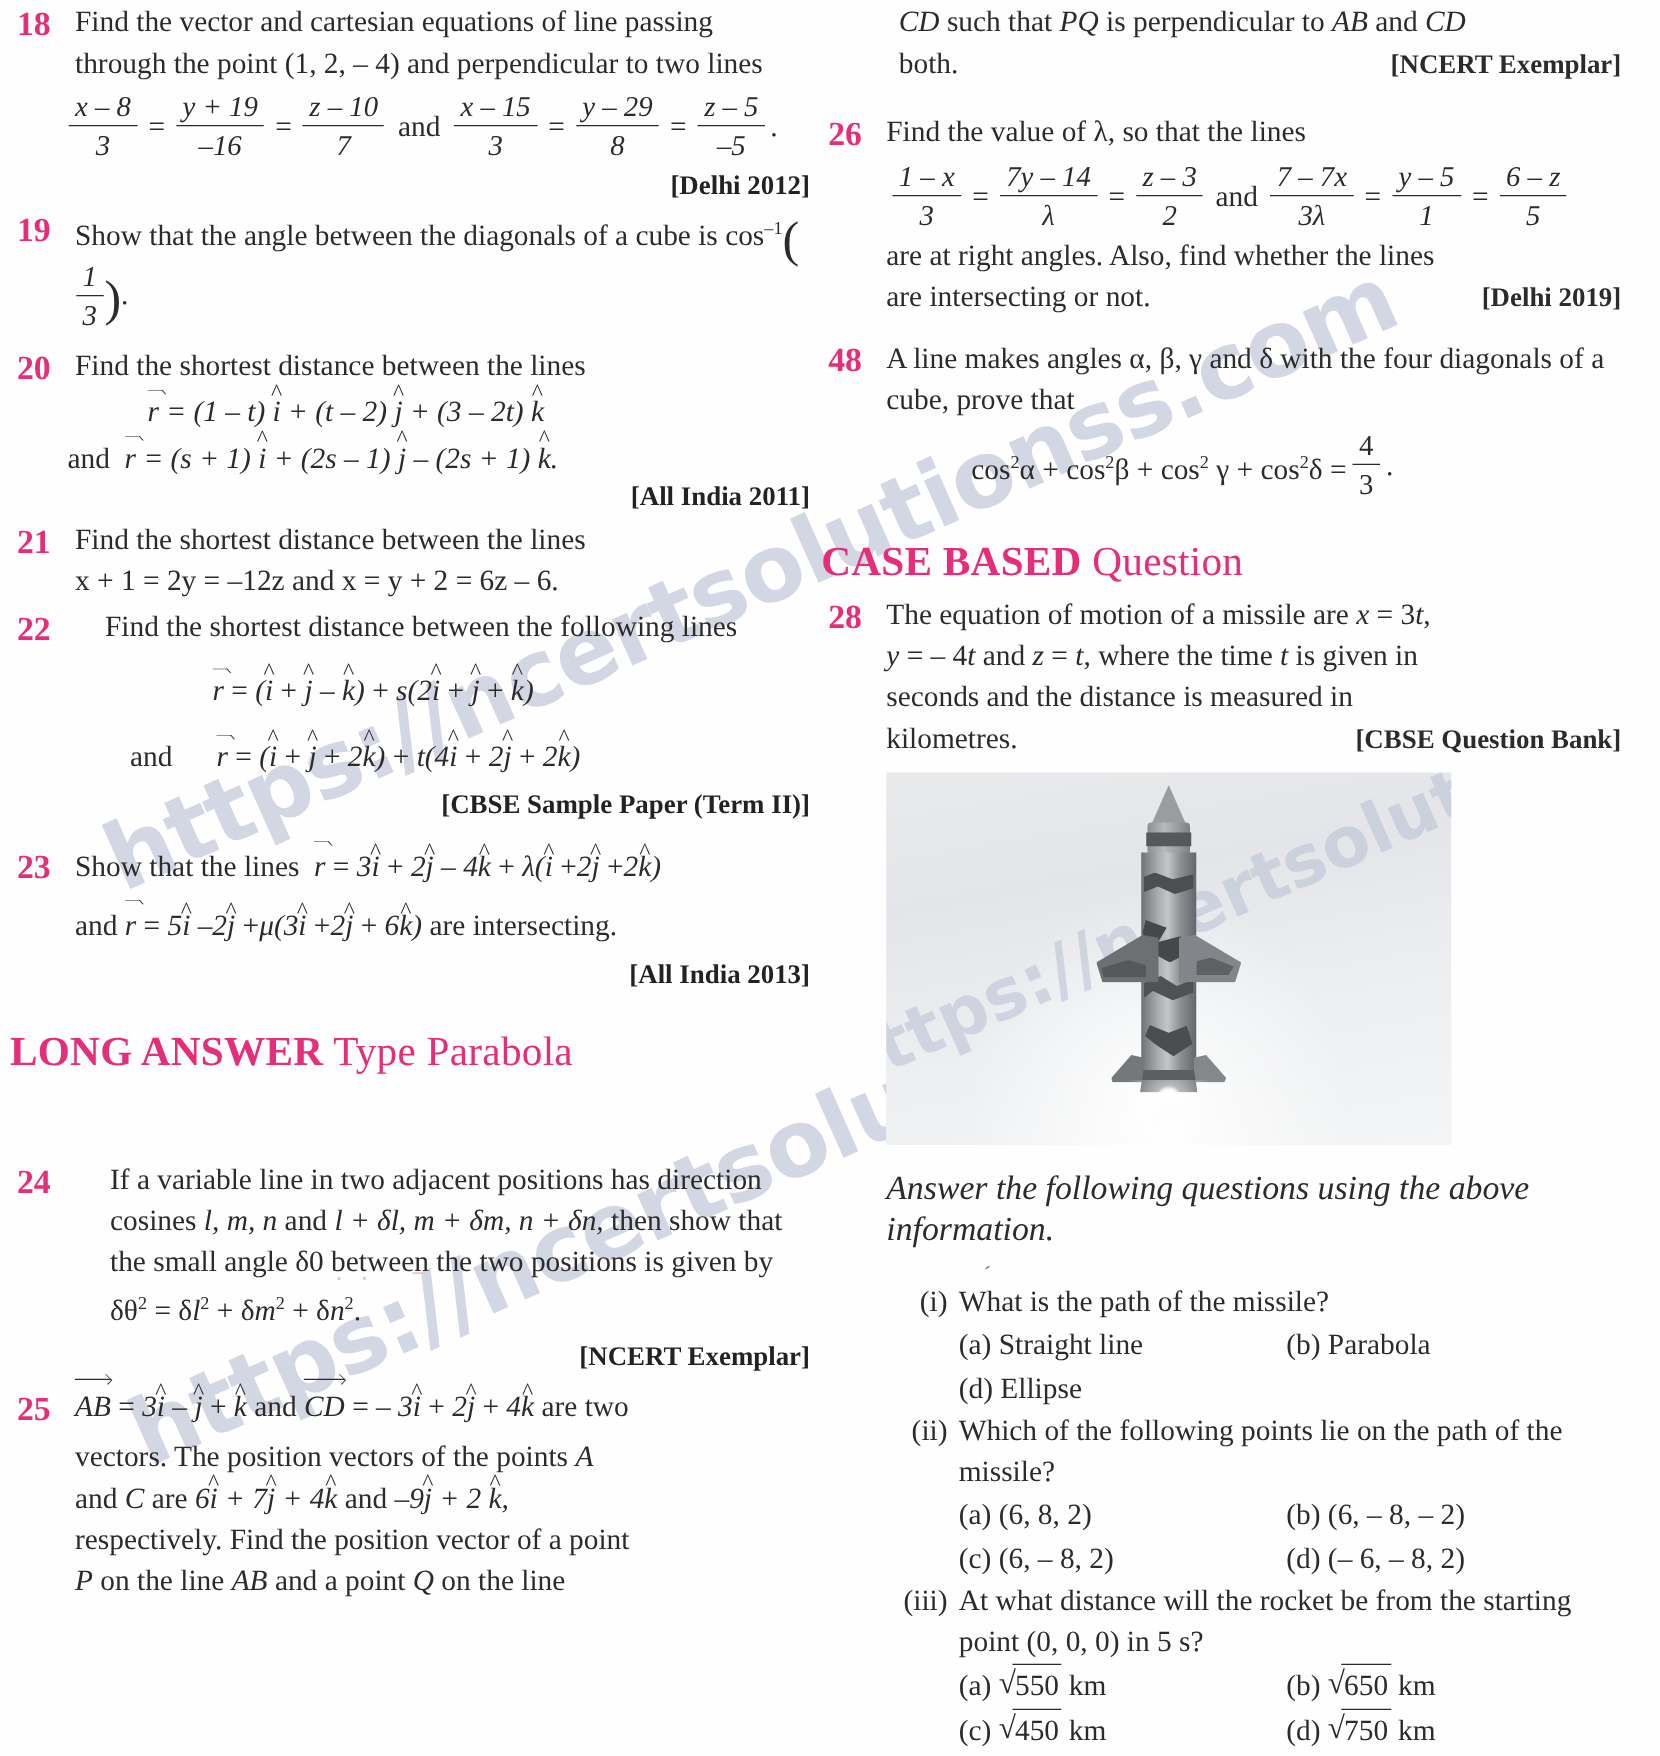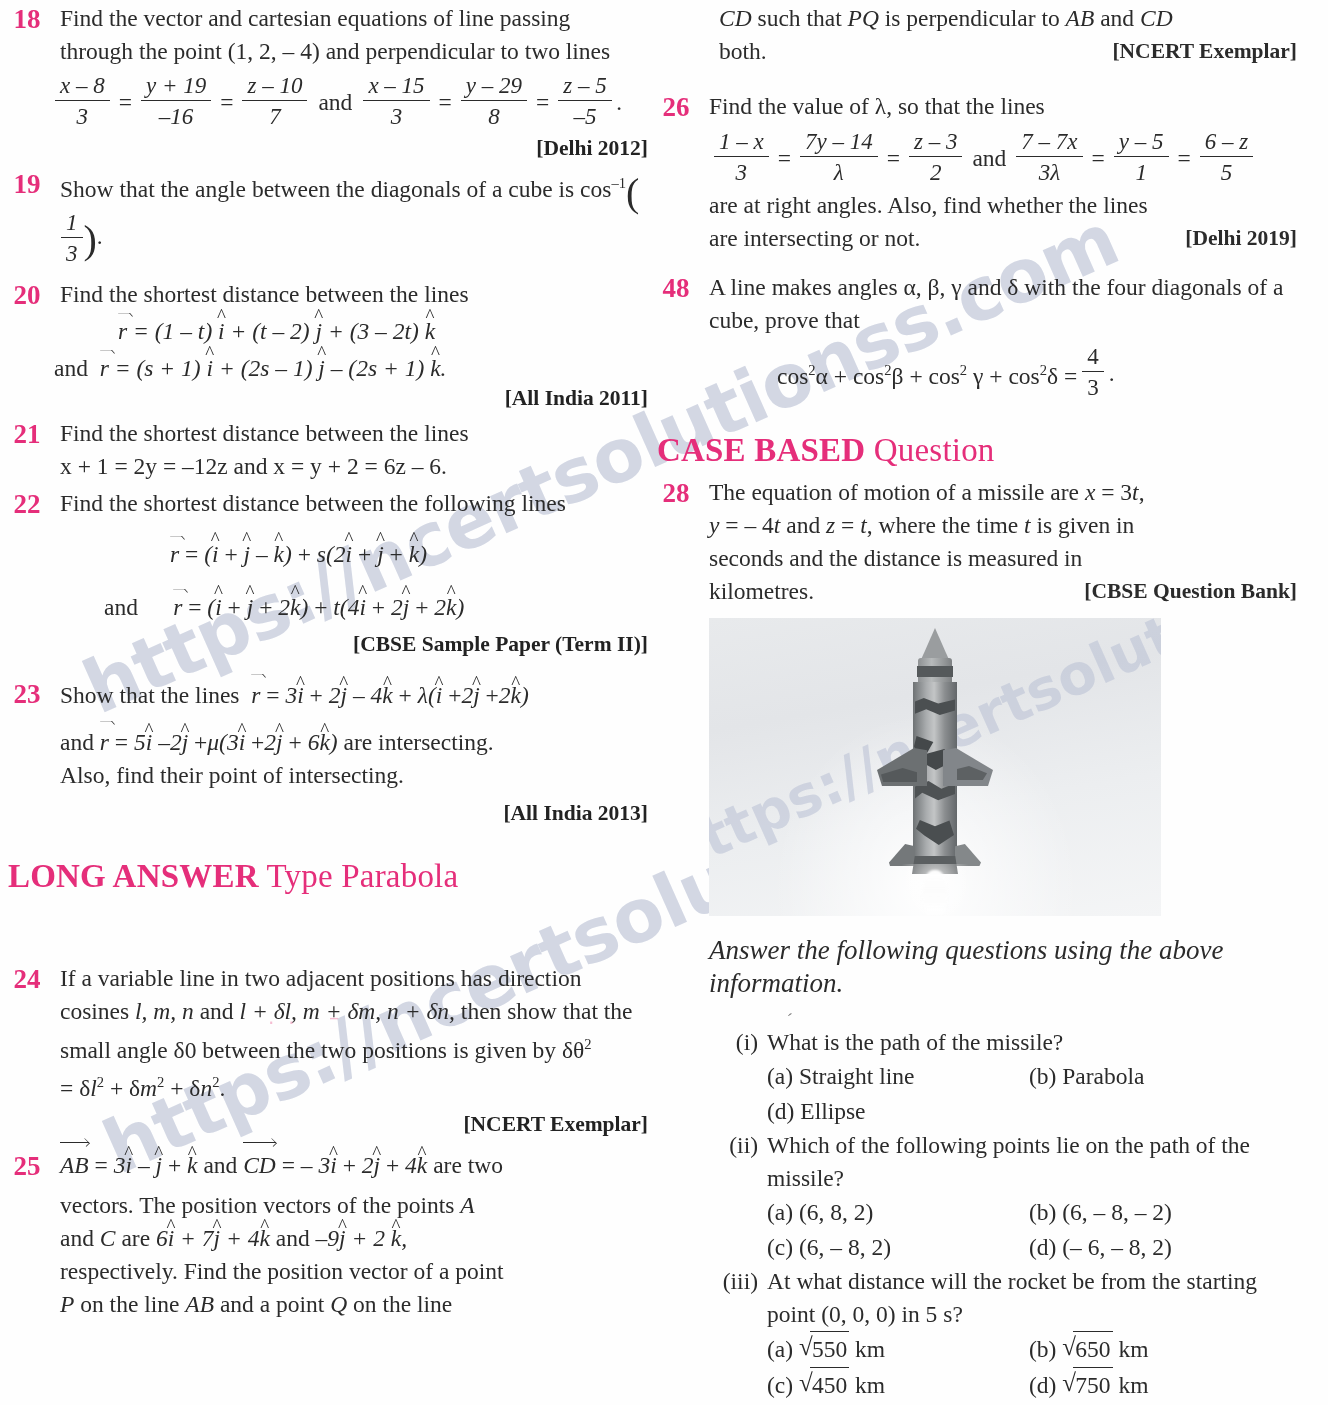--- a/index.html
+++ b/index.html
@@ -453,21 +453,21 @@
     <div class="src">[All India 2011]</div>
 
     <div class="q" style="margin-top:4px;">
       <div class="q-num">21</div>
       <div class="q-body">
         <p>Find the shortest distance between the lines</p>
         <p class="math" style="font-style:normal;">x + 1 = 2y = –12z and x = y + 2 = 6z – 6.</p>
       </div>
     </div>
 
-    <div class="q" style="">
+    <div class="q" style="gap:24px;">
       <div class="q-num">22</div>
       <div class="q-body">
         <p>Find the shortest distance between the following lines</p>
       </div>
     </div>
     <div class="math" style="margin-left:162px;margin-top:18px;">
       <span class="vec">r</span>&nbsp;<span class="up">=</span> (<span class="hat">i</span> <span class="up">+</span> <span class="hat">j</span> <span class="up">–</span> <span class="hat">k</span>) <span class="up">+</span> <span>s</span>(2<span class="hat">i</span> <span class="up">+</span> <span class="hat">j</span> <span class="up">+</span> <span class="hat">k</span>)
     </div>
     <div class="math" style="margin-left:96px;margin-top:24px;">
       <span class="up">and</span>&nbsp;&nbsp;&nbsp;&nbsp;&nbsp;&nbsp;<span class="vec">r</span>&nbsp;<span class="up">=</span> (<span class="hat">i</span> <span class="up">+</span> <span class="hat">j</span> <span class="up">+</span> 2<span class="hat">k</span>) <span class="up">+</span> <span>t</span>(4<span class="hat">i</span> <span class="up">+</span> 2<span class="hat">j</span> <span class="up">+</span> 2<span class="hat">k</span>)
@@ -477,28 +477,27 @@
     <div class="q" style="margin-top:18px;">
       <div class="q-num">23</div>
       <div class="q-body">
         <span>Show that the lines</span>
         <span class="math">&nbsp;<span class="vec">r</span>&nbsp;<span class="up">=</span> 3<span class="hat">i</span> <span class="up">+</span> 2<span class="hat">j</span> <span class="up">–</span> 4<span class="hat">k</span> <span class="up">+</span> λ(<span class="hat">i</span> <span class="up">+</span>2<span class="hat">j</span> <span class="up">+</span>2<span class="hat">k</span>)</span>
       </div>
     </div>
     <div class="cont math" style="margin-top:12px;">
       <span class="up">and</span> <span class="vec">r</span>&nbsp;<span class="up">=</span> 5<span class="hat">i</span> <span class="up">–</span>2<span class="hat">j</span> <span class="up">+</span>μ(3<span class="hat">i</span> <span class="up">+</span>2<span class="hat">j</span> <span class="up">+</span> 6<span class="hat">k</span>) <span class="up">are intersecting.</span>
     </div>
-    <div class="cont">Also, find their point of intersecting.</div>
     <div class="src" style="margin-top:6px;">[All India 2013]</div>
 
     <div class="section-head" style="margin-top:26px;">
       <span>LONG ANSWER</span><span class="light"> Type Parabola</span>
     </div>
 
-    <div class="q" style="margin-top:64px;">
+    <div class="q" style="margin-top:64px;gap:28px;">
       <div class="q-num">24</div>
       <div class="q-body">
         <span>If a variable line in two adjacent positions has direction cosines </span><i>l, m, n</i><span> and </span><i>l + δl, m + δm, n + δn,</i><span> then show that the small angle δ0 between the two positions is given by δθ</span><sup class="sm">2</sup><span class="math" style="font-style:normal;"> = δ<i>l</i><sup class="sm">2</sup> + δ<i>m</i><sup class="sm">2</sup> + δ<i>n</i><sup class="sm">2</sup>.</span>
       </div>
     </div>
     <div class="src">[NCERT Exemplar]</div>
 
     <div class="q" style="margin-top:10px;">
       <div class="q-num">25</div>
       <div class="q-body math">

